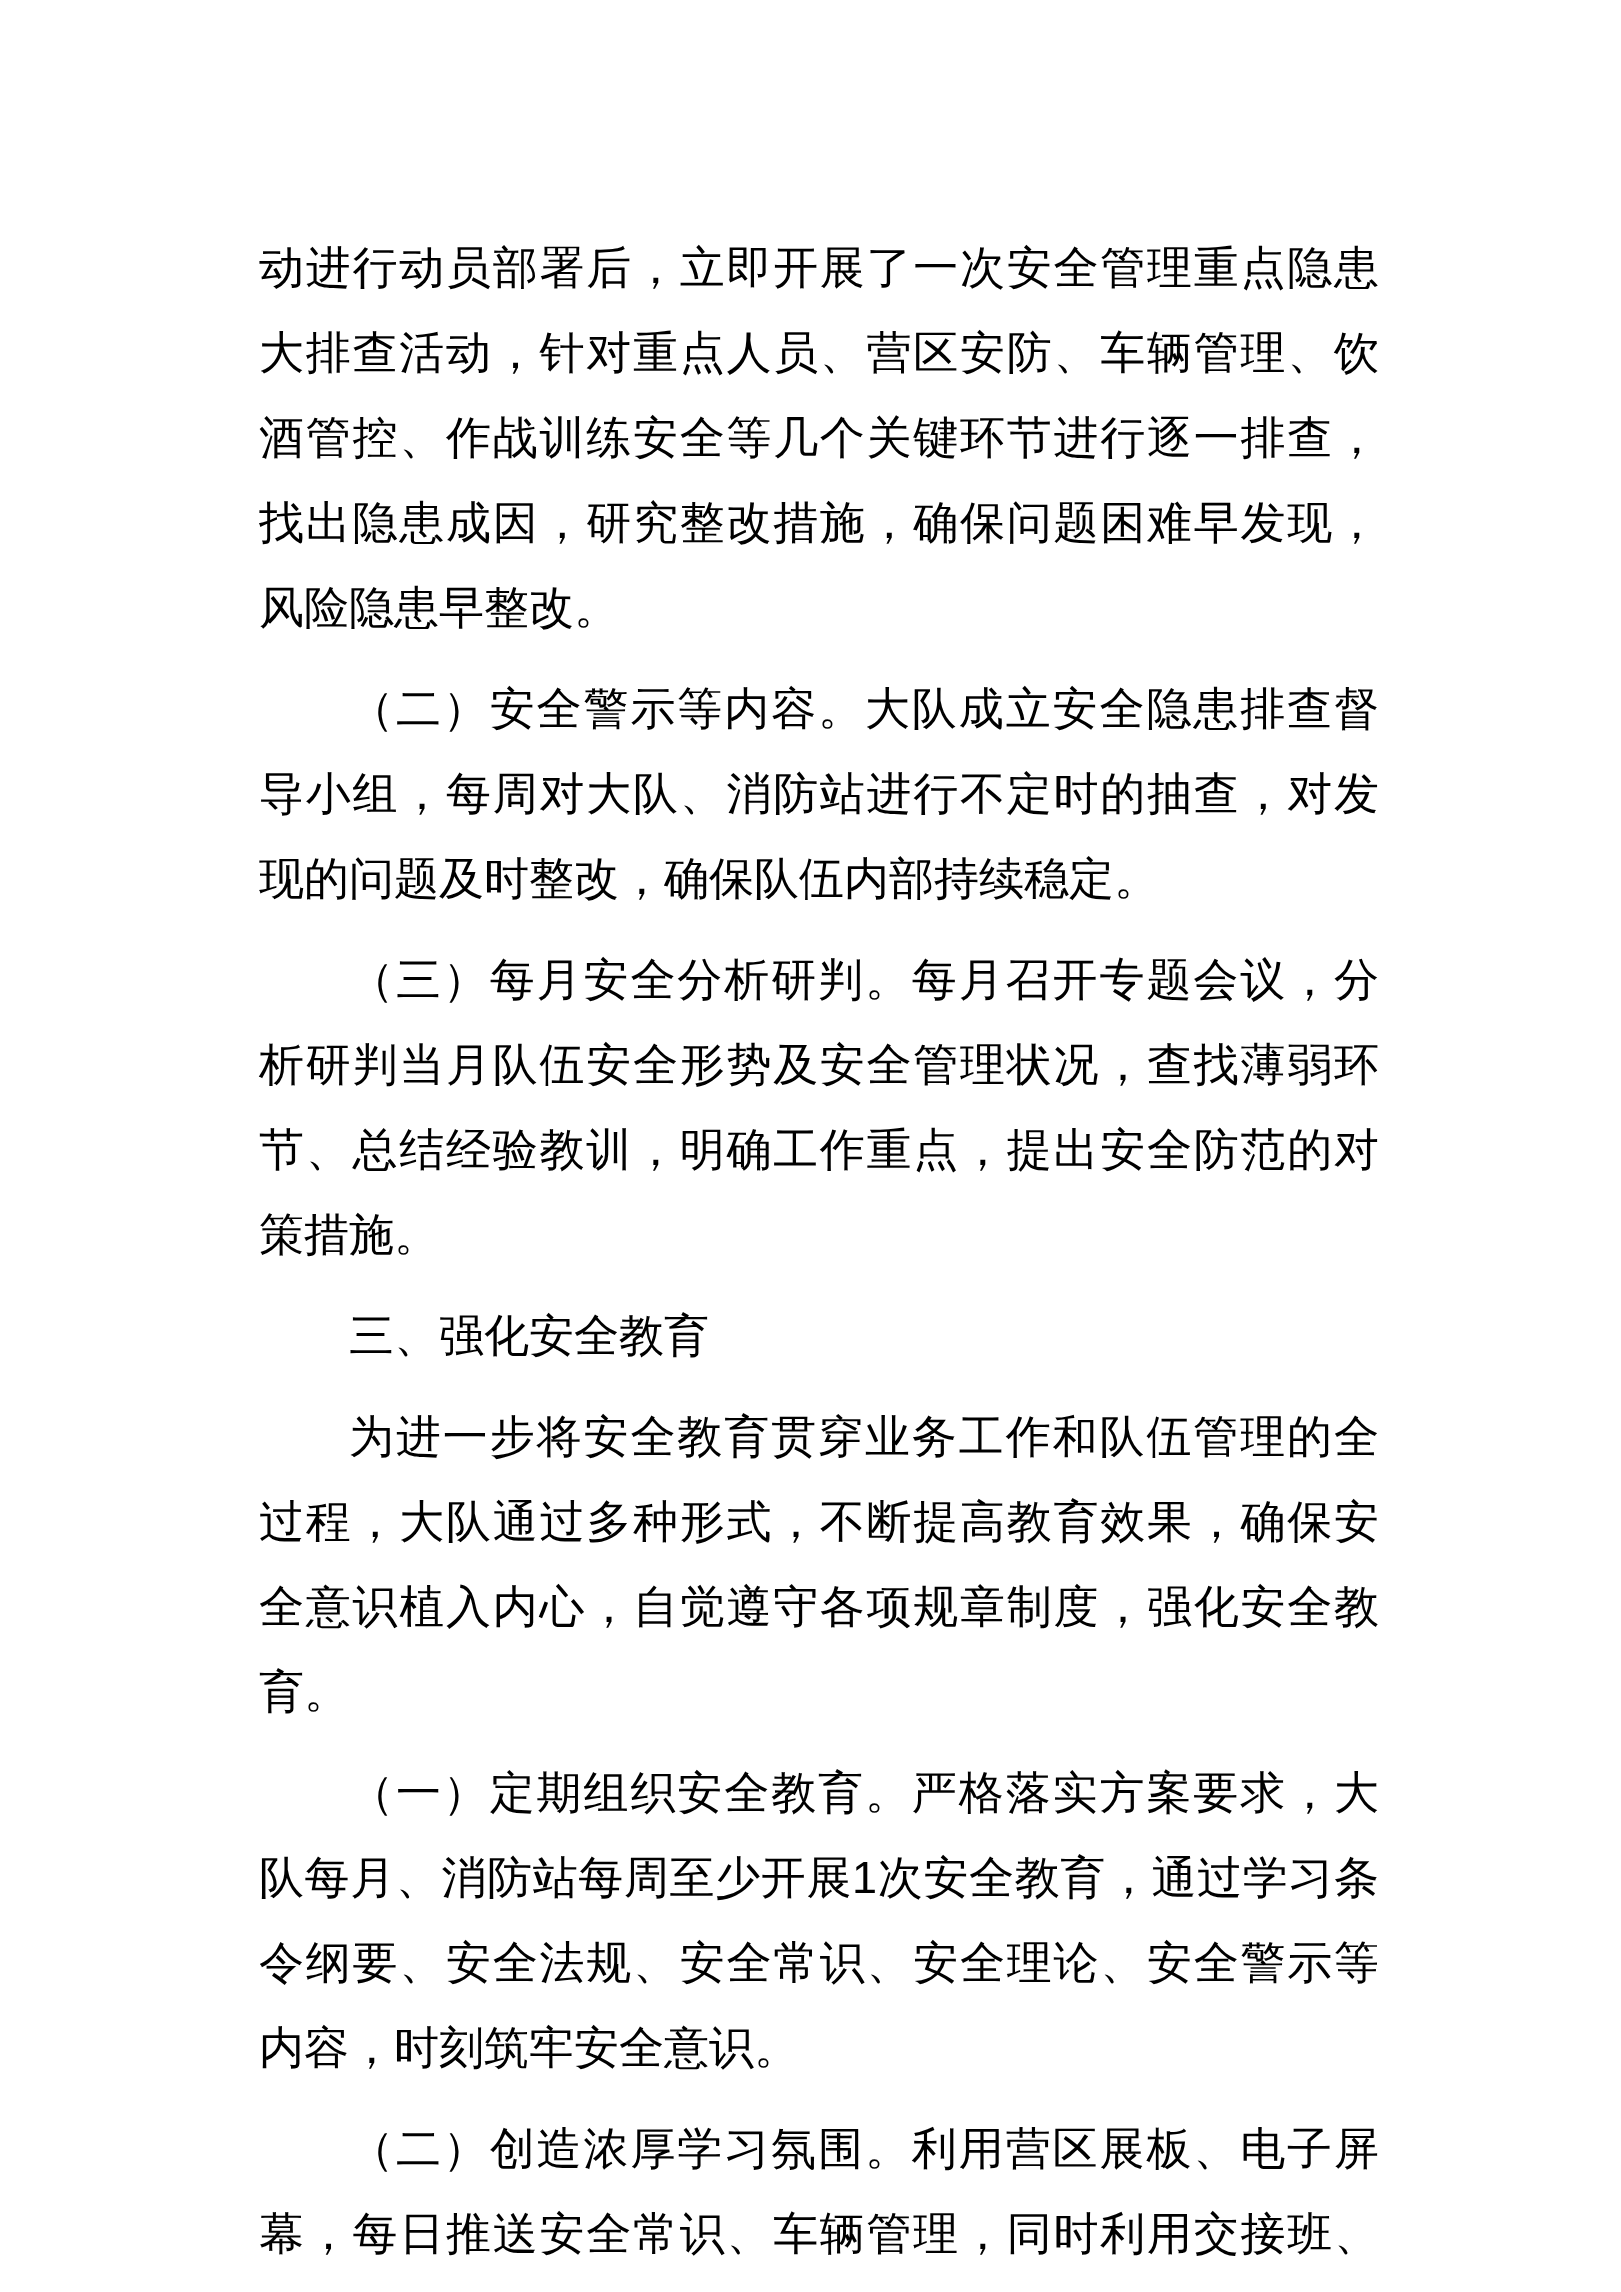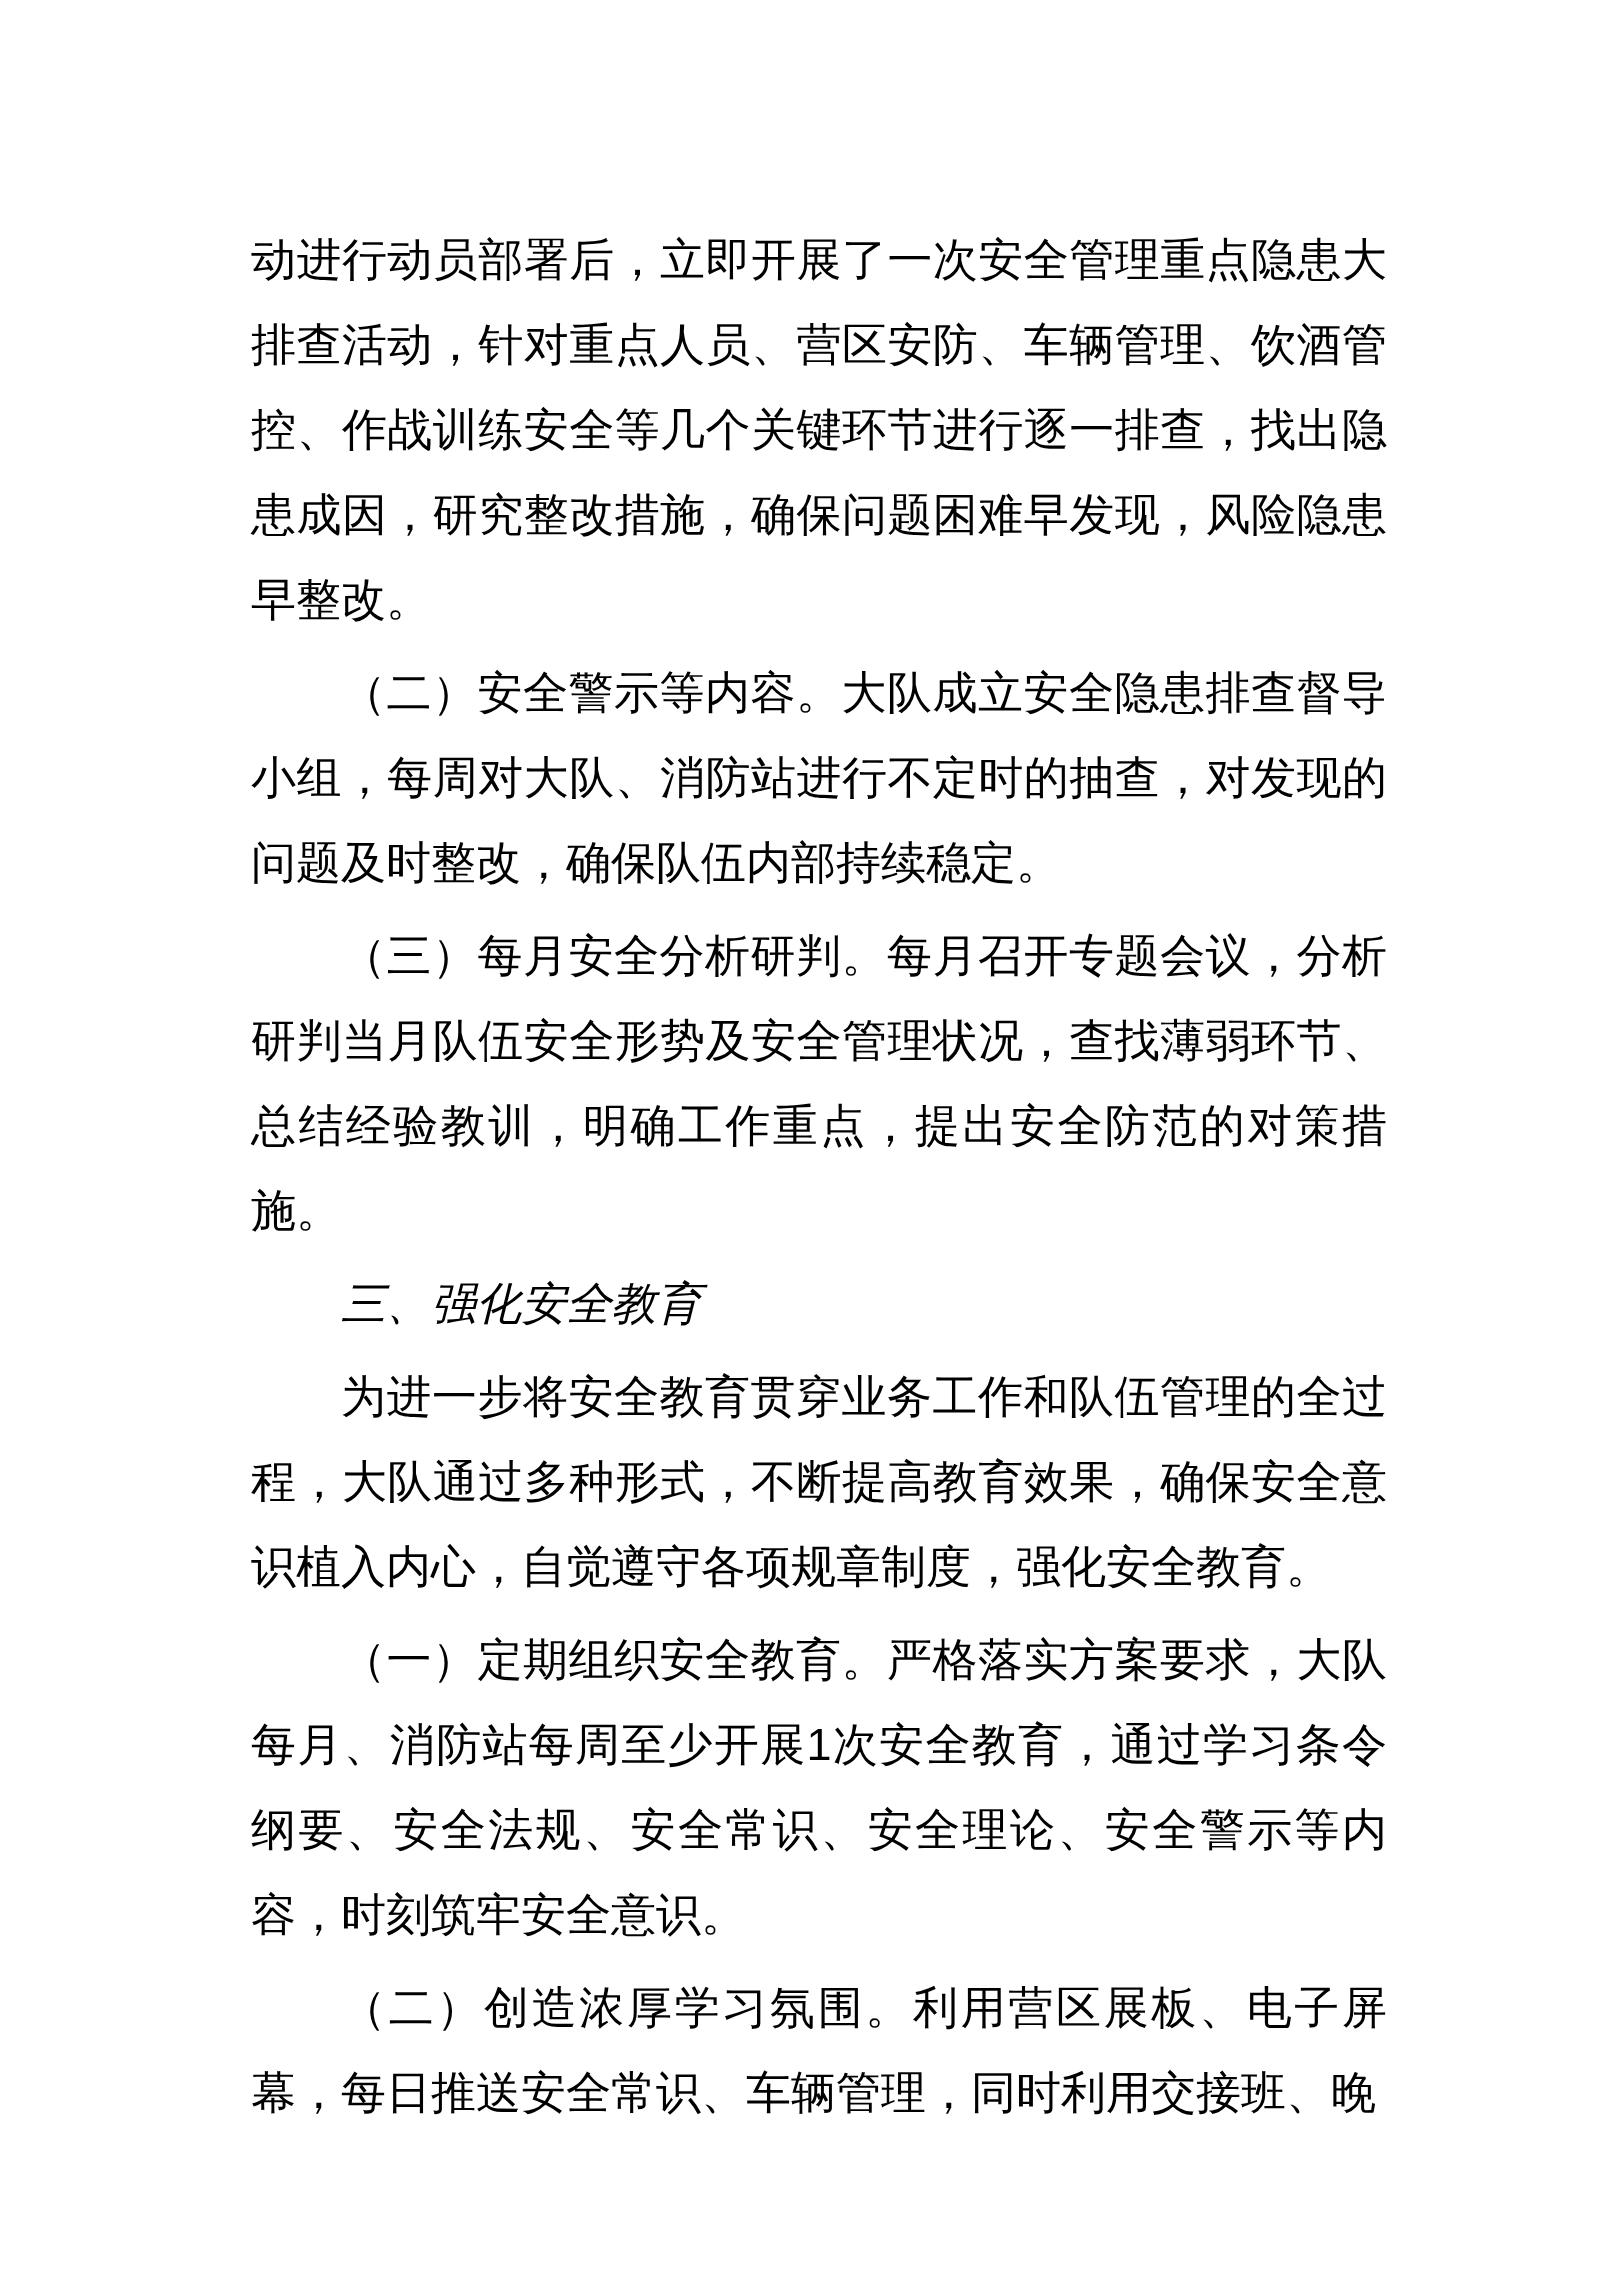--- a/index.html
+++ b/index.html
@@ -27,30 +27,29 @@
     color: #000000;
     font-size: 45px;
     line-height: 85px;
     text-align: justify;
     text-justify: inter-ideograph;
     line-break: strict;
     word-break: normal;
     letter-spacing: 0;
   }
   .doc-body p {
-    margin: 8px;
+    margin: 16px;
     padding: 0;
     text-indent: 2em;
   }
   .doc-body p.no-indent {
     text-indent: 0;
   }
   .doc-body p.heading {
     text-align: left;
-    font-style: italic;
   }
 </style>
 </head>
 <body>
 
 <div class="doc-page">
   <div class="doc-body">
       <p class="no-indent">动进行动员部署后，立即开展了一次安全管理重点隐患大排查活动，针对重点人员、营区安防、车辆管理、饮酒管控、作战训练安全等几个关键环节进行逐一排查，找出隐患成因，研究整改措施，确保问题困难早发现，风险隐患早整改。</p>
       <p>（二）安全警示等内容。大队成立安全隐患排查督导小组，每周对大队、消防站进行不定时的抽查，对发现的问题及时整改，确保队伍内部持续稳定。</p>
       <p>（三）每月安全分析研判。每月召开专题会议，分析研判当月队伍安全形势及安全管理状况，查找薄弱环节、总结经验教训，明确工作重点，提出安全防范的对策措施。</p>

